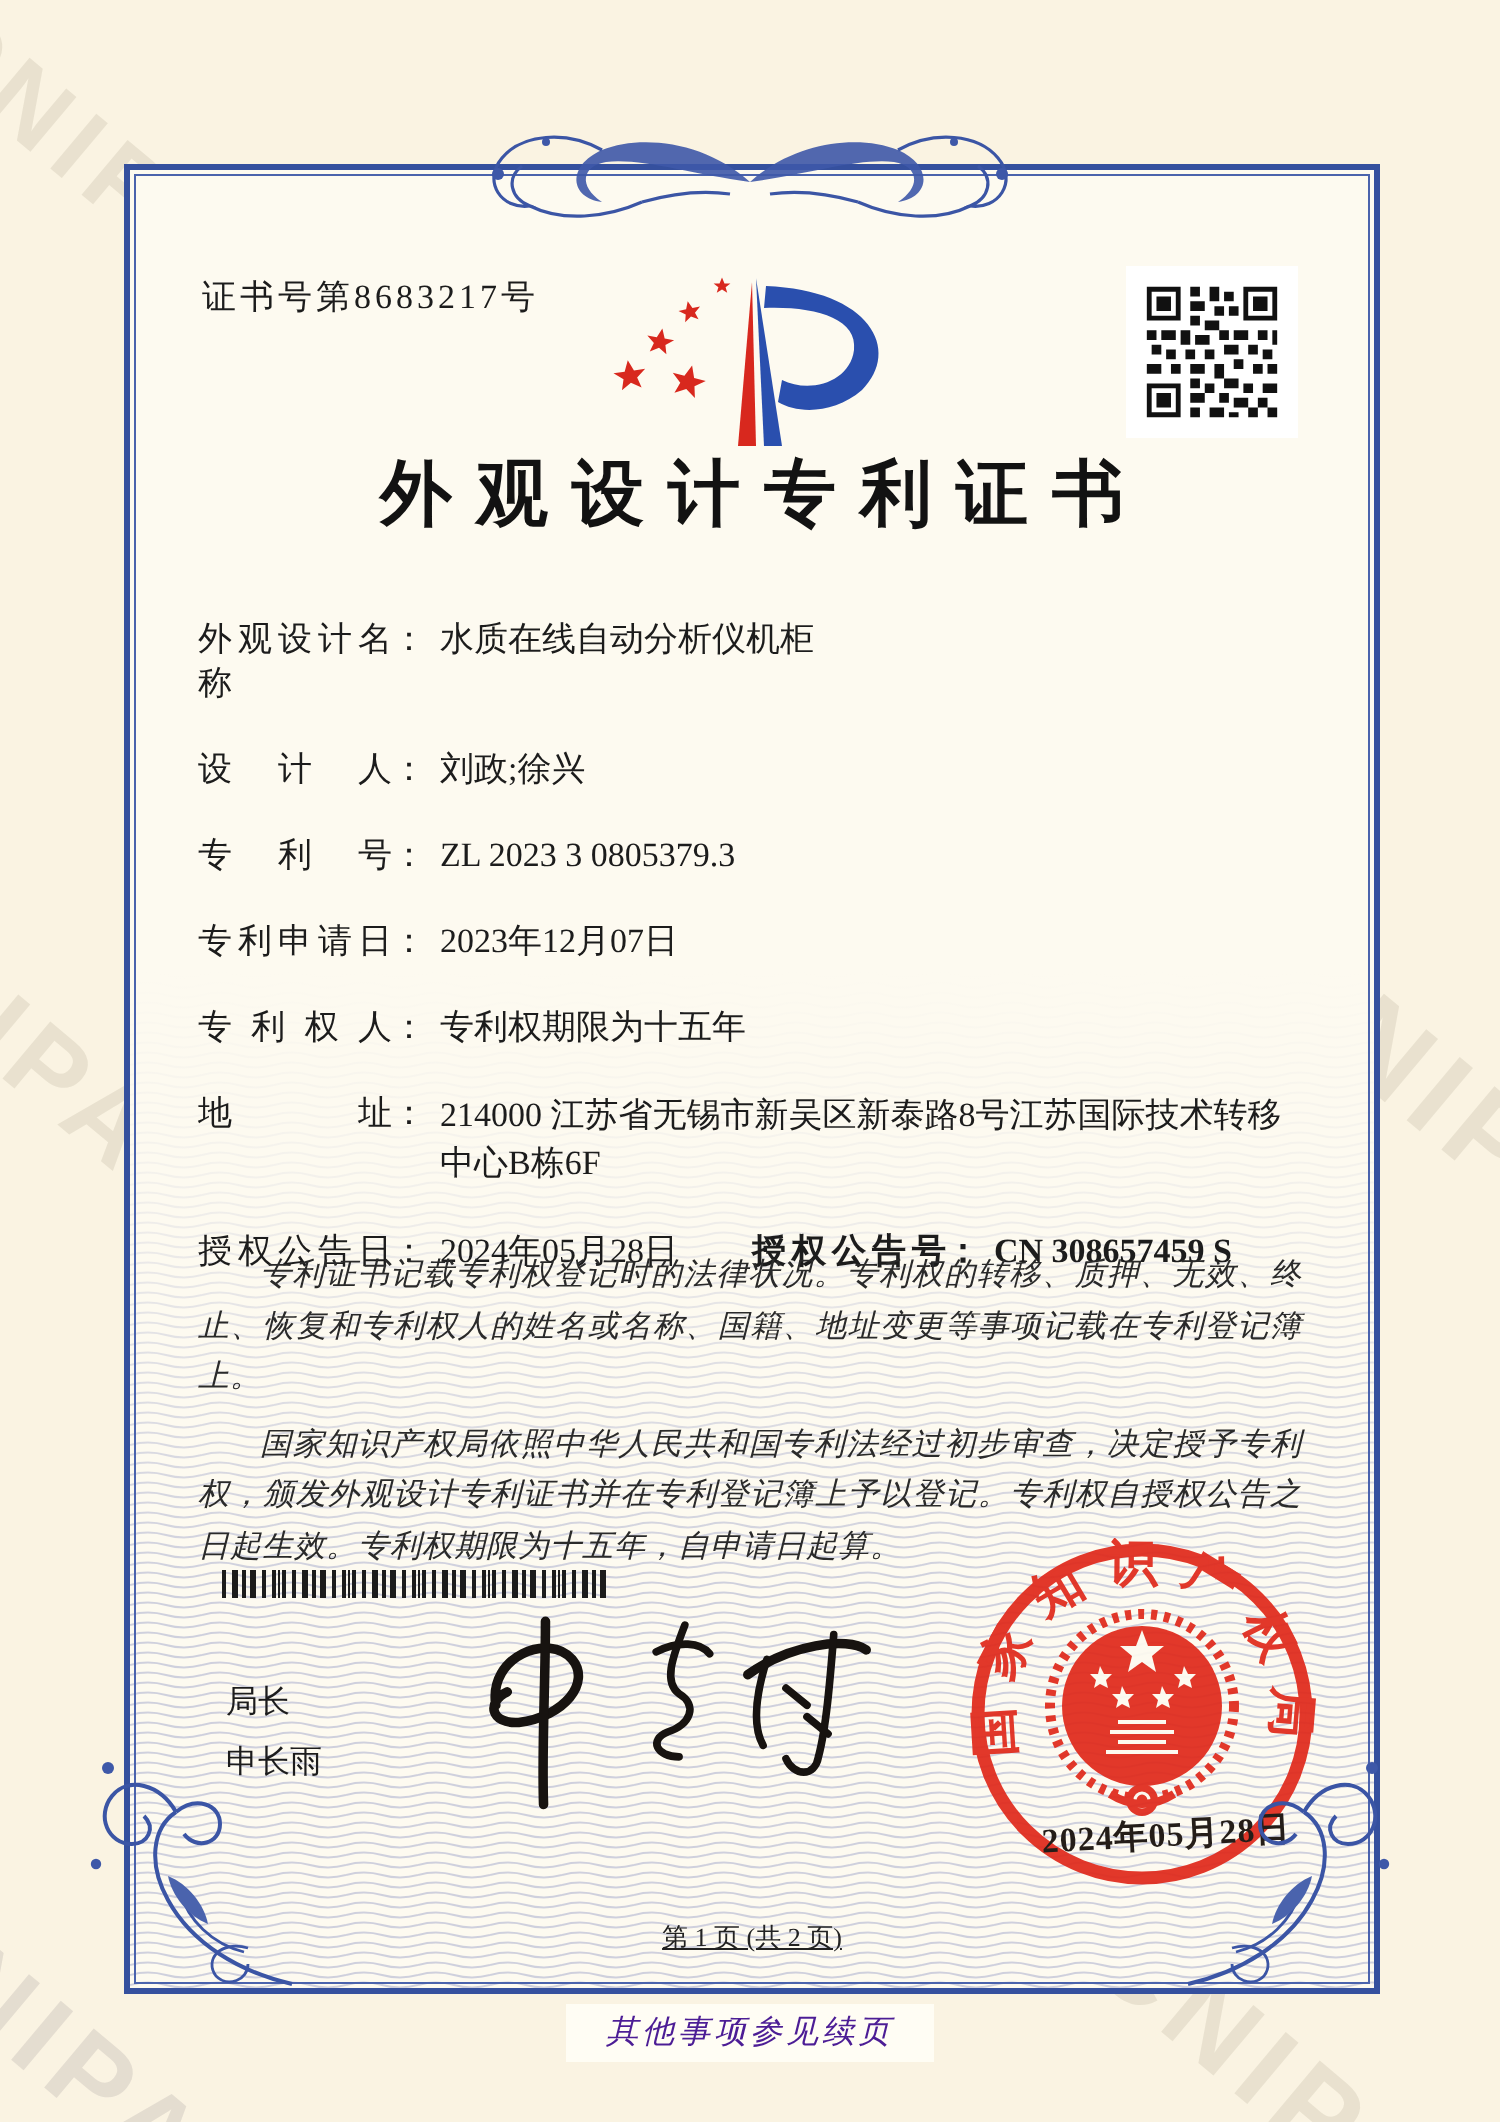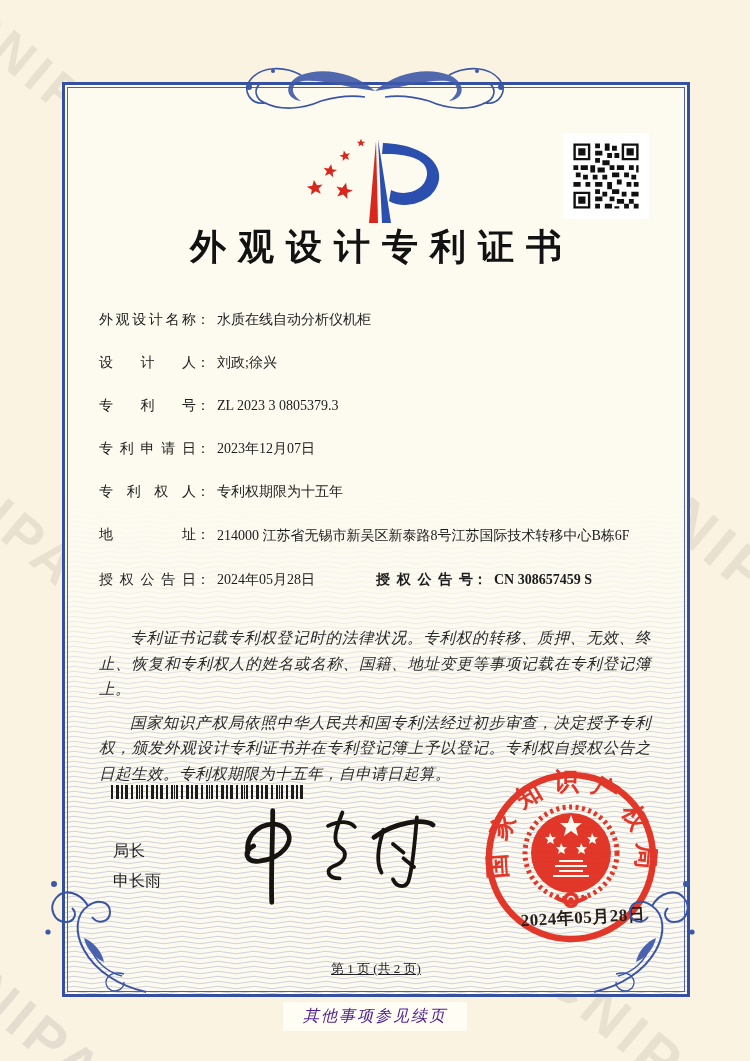--- a/index.html
+++ b/index.html
@@ -28,21 +28,21 @@
      background:linear-gradient(180deg,#fdfaf0 0%,#fdfaf0 44%,rgba(253,250,240,.8) 55%,rgba(253,250,240,.35) 66%,rgba(253,250,240,0) 78%);}
   .content{position:absolute;inset:0;z-index:3;}
   
   .cert-no{position:absolute;left:36px;top:52px;font-size:17px;letter-spacing:2px;}
   .logo{position:absolute;left:238px;top:46px;width:150px;height:100px;}
   .qr-box{position:absolute;left:498px;top:48px;width:86px;height:86px;background:#ffffff;
           display:flex;align-items:center;justify-content:center;}
   .title{position:absolute;left:0;right:0;top:138px;text-align:center;font-size:36px;font-weight:600;
          letter-spacing:12px;padding-left:12px;color:#121212;}
   
-  .fields{position:absolute;left:34px;right:30px;top:224px;font-size:14px;}
+  .fields{position:absolute;left:34px;right:30px;top:224px;font-size:17px;}
   .frow{margin-bottom:21px;line-height:22px;display:flex;align-items:flex-start;}
   .lbl{display:inline-block;width:97px;text-align:justify;text-align-last:justify;flex:0 0 97px;}
   .colon{flex:0 0 auto;}
   .val{margin-left:7px;}
   .addr .val{max-width:450px;line-height:24px;}
   .grant-row{position:relative;display:block;}
   .gpair{display:inline-flex;align-items:flex-start;}
   .gpair2{position:absolute;left:277px;top:0;font-weight:bold;}
   
   .paras{position:absolute;left:34px;right:36px;top:540px;font-size:15.5px;line-height:25.5px;
@@ -127,20 +127,21 @@
         <pattern id="wv" width="36" height="5" patternUnits="userSpaceOnUse">
           <path d="M0,2.5 Q9,0 18,2.5 T36,2.5" fill="none" stroke="#b7bad2" stroke-width="1" opacity="0.65"></path>
         </pattern>
       </defs>
       <rect x="0" y="0" width="100%" height="100%" fill="url(#wv)"></rect>
     </svg>
     <div class="wave-fade"></div>
     <div class="frame-inner"></div>
 
     <div class="content">
+      <div class="cert-no">证书号第8683217号</div>
 
       <svg class="logo" viewBox="0 0 150 100">
         <defs>
           <polygon id="st" points="0,-10 2.94,-3.1 10,-3.1 4.3,1.5 6.2,8.1 0,4.2 -6.2,8.1 -4.3,1.5 -10,-3.1 -2.94,-3.1"></polygon>
         </defs>
         <g fill="#d8281e">
           <use href="#st" transform="translate(58,12) scale(0.42)"></use>
           <use href="#st" transform="translate(42,25) scale(0.55) rotate(-12)"></use>
           <use href="#st" transform="translate(27,40) scale(0.68) rotate(10)"></use>
           <use href="#st" transform="translate(12,57) scale(0.8) rotate(-8)"></use>

